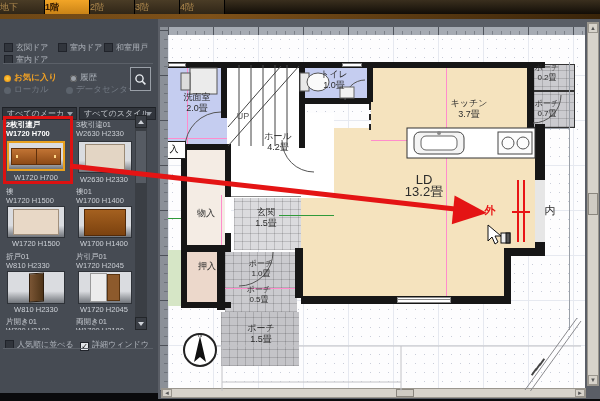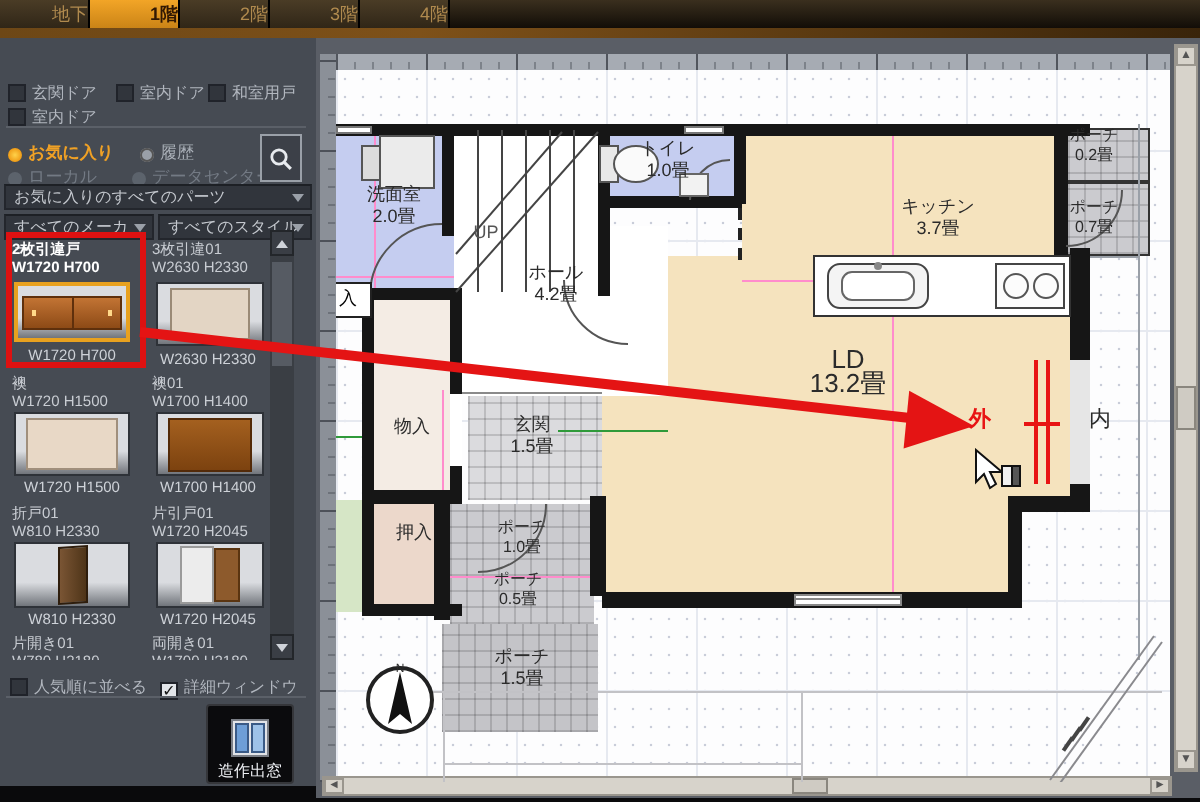--- a/index.html
+++ b/index.html
@@ -1,21 +1,21 @@
 <!DOCTYPE html>
 <html><head>
 <meta charset="utf-8">
 <style>
   html,body{margin:0;padding:0}
   body{width:600px;height:401px;position:relative;overflow:hidden;background:#0a0a0c;
        font-family:"Liberation Sans","DejaVu Sans",sans-serif;-webkit-font-smoothing:antialiased}
   .abs{position:absolute}
   
   #tabbar{left:0;top:0;width:600px;height:14px;background:linear-gradient(180deg,#3a2f1e,#120d07);display:flex}
-  .floor-tab{height:26px;width:44px;line-height:14px;text-align:right;font-size:9px;color:#b08a4e;
+  .floor-tab{height:26px;width:44px;line-height:14px;text-align:left;font-size:9px;color:#b08a4e;
              background:linear-gradient(180deg,#4a3c26,#1a130a);border-right:1px solid #000;cursor:default}
   .floor-tab.sel{background:linear-gradient(180deg,#f2a527,#a96708);color:#311803;font-weight:bold}
   #tabstrip{left:0;top:14px;width:600px;height:5px;background:linear-gradient(90deg,#6d4716,#7e5119 35%,#39240a)}
   
   #sidebar{left:0;top:19px;width:158px;height:374px;background:#464b53;overflow:hidden}
   #sb-header{left:0;top:0;width:158px;height:14px;background:linear-gradient(180deg,#7c818a,#4a4e56);
              color:#f0f2f5;font-size:9px;line-height:14px;padding-left:7px;box-sizing:border-box}
   .cb{width:7px;height:7px;background:#31353c;border:1px solid #20232a;display:inline-block;vertical-align:-1px}
   .cb.lit{background:#e2e5e9;color:#111;font-size:8px;line-height:7px;text-align:center;font-weight:bold}
   .cblbl{font-size:8px;color:#b2b7bf;margin-left:3px;vertical-align:1px}
@@ -108,24 +108,20 @@
     <span class="srcdot" style="background:#5c636c"></span><span class="srclbl" style="color:#737a84">データセンター</span>
   </div>
 
   <div class="abs" style="left:130px;top:48px;width:21px;height:24px;background:#3c4048;border:1px solid #9aa0a8;box-sizing:border-box;display:flex;align-items:center;justify-content:center">
     <svg width="13" height="13" viewBox="0 0 13 13">
       <circle cx="5.5" cy="5.5" r="3.6" fill="none" stroke="#e8ebef" stroke-width="1.4"></circle>
       <line x1="8.3" y1="8.3" x2="11.4" y2="11.4" stroke="#e8ebef" stroke-width="1.6"></line>
     </svg>
   </div>
 
-  <div class="abs dd" style="left:2px;top:73px;width:154px;height:13px">
-    <span>お気に入りのすべてのパーツ</span>
-    <span class="arr"></span>
-  </div>
   <div class="abs dd" style="left:2px;top:88px;width:75px;height:13px">
     <span>すべてのメーカー</span>
     <span class="arr"></span>
   </div>
   <div class="abs dd" style="left:79px;top:88px;width:77px;height:13px">
     <span>すべてのスタイル</span>
     <span class="arr"></span>
   </div>
 
   <div class="abs" style="left:2px;top:96px;width:132px;height:215px;overflow:hidden">
@@ -214,28 +210,20 @@
   </div>
 
   <div class="abs" style="left:5px;top:315px">
     <span class="cb"></span><span class="cblbl">人気順に並べる</span>
   </div>
   <div class="abs" style="left:80px;top:315px">
     <span class="cb lit">✓</span><span class="cblbl">詳細ウィンドウ</span>
   </div>
   <div class="abs" style="left:3px;top:329px;width:150px;height:1px;background:#5b6068"></div>
 
-  <div class="abs actbtn" style="left:103px;top:333px">
-    <svg width="28" height="22" viewBox="0 0 28 22">
-      <rect x="5" y="2" width="18" height="18" fill="#e2e4e8" stroke="#7a7e86"></rect>
-      <rect x="7" y="4" width="6" height="14" fill="#6e9ed6" stroke="#3a5a86"></rect>
-      <rect x="15" y="4" width="6" height="14" fill="#9ec2e8" stroke="#3a5a86"></rect>
-    </svg>
-    <div class="actlbl">造作出窓</div>
-  </div>
 </div>
 
 <div id="canvas" class="abs">
   <div id="ruler-h" class="abs"></div>
   <div id="ruler-v" class="abs"></div>
 
   <div id="draw" class="abs">
 
     <div class="fill" style="left:0;top:27px;width:59px;height:86px;background:#c5cdf0;z-index:1"></div>
     <div class="fill" style="left:59px;top:27px;width:76px;height:86px;background:#fff;z-index:1"></div>

